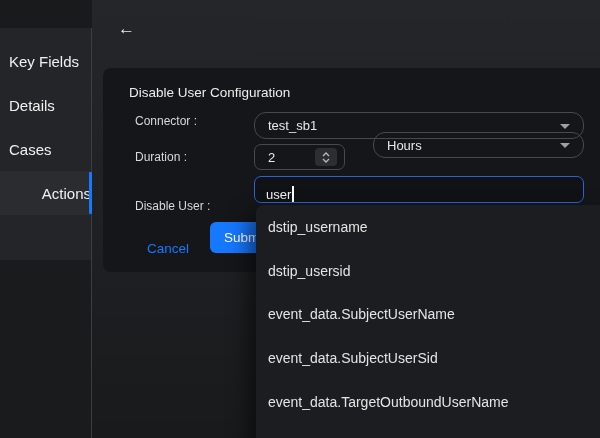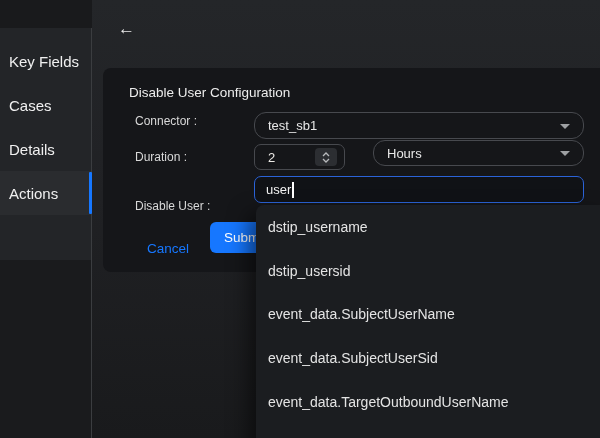--- a/index.html
+++ b/index.html
@@ -29,21 +29,21 @@
     padding-top: 11px;
   }
   .tab {
     position: relative;
     height: 44px;
     display: flex; align-items: center;
     padding-left: 9px;
     font-size: 15px; color: #f0f0f0;
     cursor: pointer;
   }
-  .tab.selected { background: rgba(255,255,255,0.035); }
+  .tab.selected { background: rgba(255,255,255,0.035); justify-content: flex-end; }
   .active-bar {
     position: absolute; right: -1px; top: 1px; bottom: 1px;
     width: 3px; border-radius: 1px;
     background: #1677ff;
   }
 
   
   .main {
     position: absolute; left: 92px; top: 0; right: 0; bottom: 0;
     background: linear-gradient(180deg, #242629 0%, #202124 45%, #191a1c 100%);
@@ -88,21 +88,21 @@
   }
   .select .caret {
     position: absolute; right: 13px; top: 50%;
     margin-top: -2px;
     width: 0; height: 0;
     border-left: 5px solid transparent;
     border-right: 5px solid transparent;
     border-top: 5px solid #9ea0a3;
   }
   .sel-connector { left: 151px; top: 44px;  width: 330px; height: 27px; }
-  .sel-hours     { left: 270px; top: 72px;  width: 211px; height: 26px; }
+  .sel-hours     { left: 270px; top: 64px;  width: 211px; height: 26px; }
 
   .number-input {
     position: absolute; left: 151px; top: 76px; width: 91px; height: 26px;
     border: 1px solid #47494e; border-radius: 7px;
     display: flex; align-items: center;
     padding-left: 13px;
     font-size: 13px; color: #eceae6;
     cursor: text;
   }
   .stepper {
@@ -112,21 +112,21 @@
     display: flex; flex-direction: column;
     align-items: center; justify-content: center; gap: 1px;
     cursor: pointer;
   }
   .stepper svg { display: block; }
 
   .text-input {
     position: absolute; left: 151px; top: 108px; width: 330px; height: 27px;
     background: #101216;
     border: 1.5px solid #2b63d8; border-radius: 7px;
-    display: flex; align-items: center;
+    display: flex; align-items: flex-end;
     padding-left: 11px;
     font-size: 13px; color: #f2f2f2;
     cursor: text;
   }
   .caret-bar {
     display: inline-block;
     width: 1.5px; height: 16px;
     background: #ffffff;
     margin-left: 1px;
     vertical-align: middle;
@@ -169,24 +169,24 @@
 <body>
 
 <div class="screen">
 
   <aside class="sidebar">
     <nav class="tab-list">
       <div class="tab">
         <span>Key Fields</span>
       </div>
       <div class="tab">
+        <span>Details</span>
+      </div>
+      <div class="tab">
         <span>Cases</span>
-      </div>
-      <div class="tab">
-        <span>Details</span>
       </div>
       <div class="tab selected">
         <span>Actions</span>
         <span class="active-bar"></span>
       </div>
     </nav>
   </aside>
 
   <main class="main">
 

